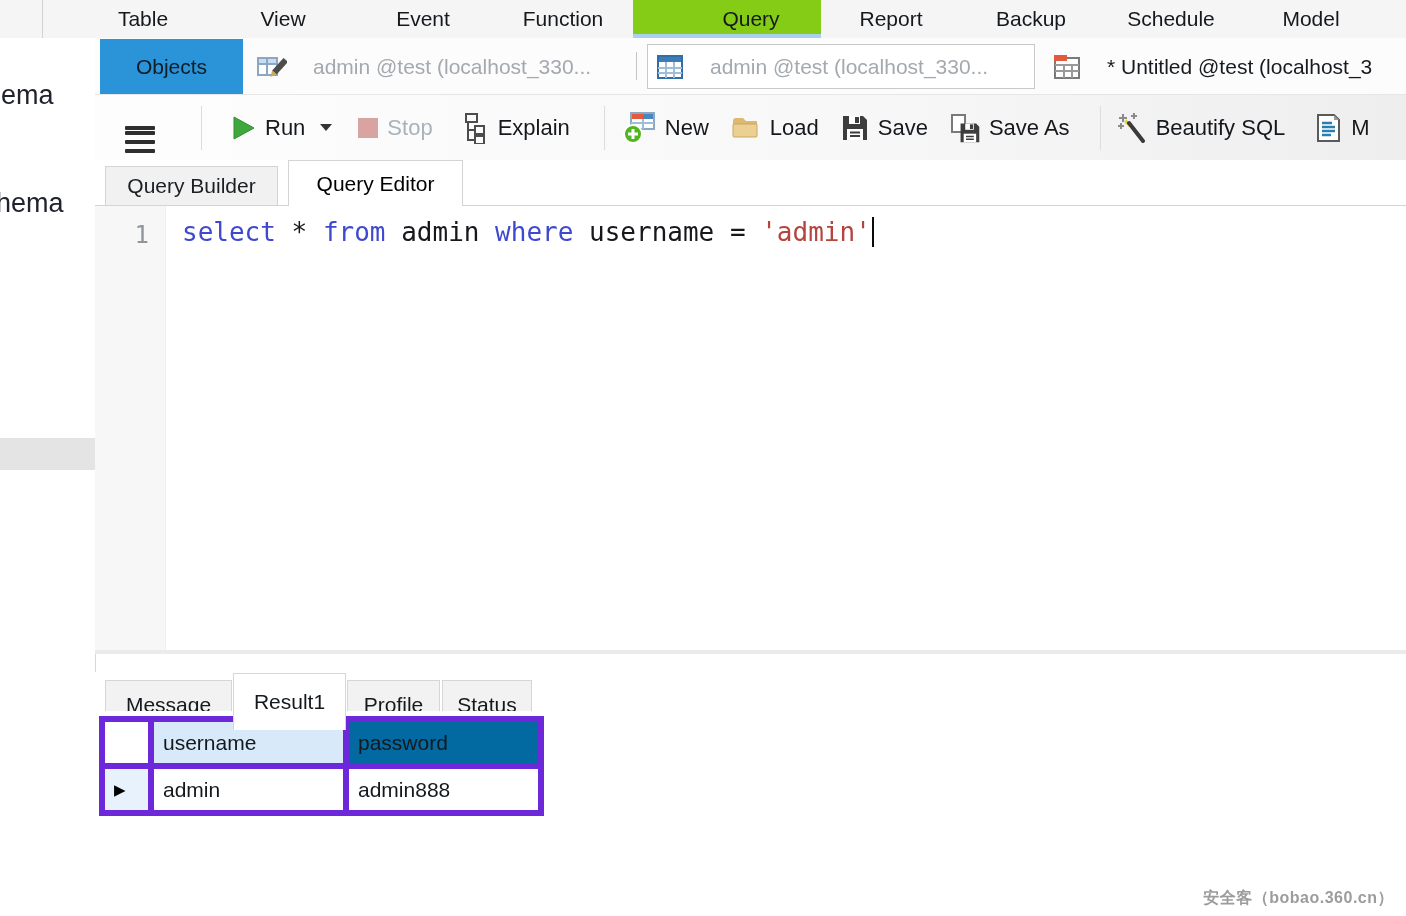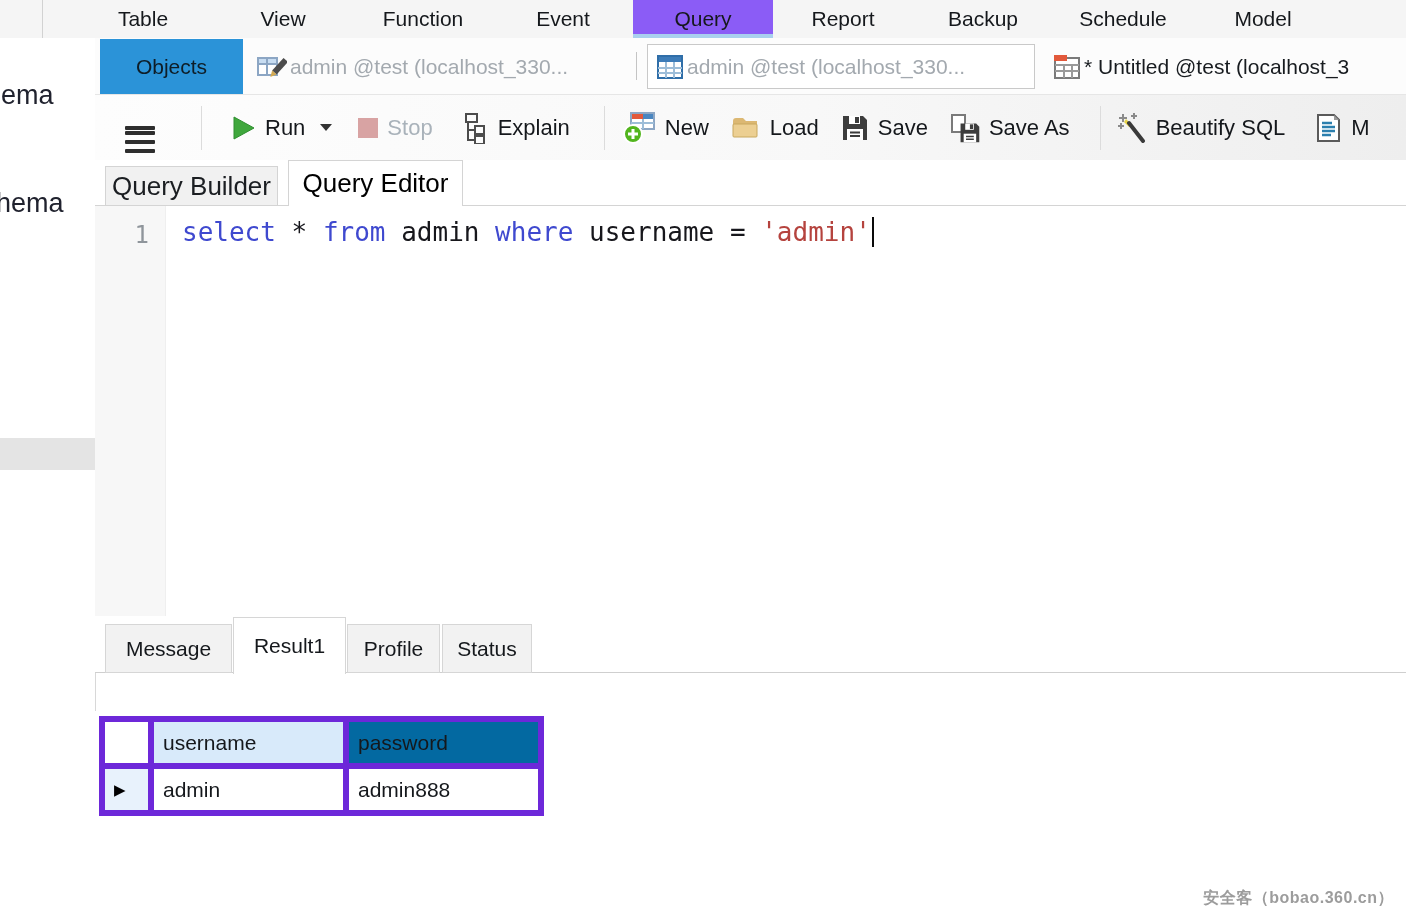--- a/index.html
+++ b/index.html
@@ -4,64 +4,64 @@
 <style>
   html,body{margin:0;padding:0;background:#fff;}
   #app{position:relative;width:1406px;height:916px;overflow:hidden;background:#fff;
        font-family:"Liberation Sans",sans-serif;color:#15181c;}
   .abs{position:absolute;}
   
   .menubar{left:0;top:0;width:1406px;height:38px;background:#f5f5f5;border-bottom:1px solid #dcdcdc;}
   .menubar .vsep{left:42px;top:0;height:38px;border-left:1px solid #d2d2d2;}
   .menu-items{left:73px;top:0;display:flex;}
   .menu-item{width:140px;height:38px;line-height:38px;text-align:center;font-size:21px;color:#15181c;cursor:default;}
-  .menu-item.active{background:#8b5cf6;box-shadow:inset 0 -4px 0 #a9d0ee;}
+  .menu-item.active{background:#84cc16;box-shadow:inset 0 -4px 0 #a9d0ee;padding-left:48px;}
   
   .sidebar{left:0;top:38px;width:95px;height:878px;background:#fff;border-right:1px solid #d8d8d8;overflow:hidden;}
   .side-frag{font-size:27px;color:#20222e;white-space:nowrap;}
   .side-frag.f1{left:1px;top:42px;}
   .side-frag.f2{left:-4px;top:150px;}
   .side-band{left:0;top:400px;width:95px;height:32px;background:#e4e4e4;}
   
   .tabstrip{left:95px;top:38px;width:1311px;height:56px;background:#fcfcfc;border-bottom:1px solid #e6e6e6;overflow:hidden;}
   .objects-tab{left:5px;top:1px;width:143px;height:55px;background:#2b93d8;color:#0e1d27;
                display:flex;align-items:center;justify-content:center;font-size:21px;}
-  .doc-tab{display:flex;align-items:center;gap:3px;font-size:21px;white-space:nowrap;overflow:hidden;}
+  .doc-tab{display:flex;align-items:center;gap:26px;font-size:21px;white-space:nowrap;overflow:hidden;}
   .doc-tab .lbl{overflow:hidden;white-space:nowrap;}
   .tab2{left:150px;top:1px;width:385px;height:55px;color:#a3a9af;padding-left:12px;}
   .tab-vsep{left:541px;top:14px;height:28px;border-left:1px solid #c4c4c4;}
   .tab3{left:552px;top:6px;width:388px;height:45px;background:#fff;border:1px solid #c9c9c9;
         color:#a3a9af;padding-left:8px;box-sizing:border-box;}
   .tab4{left:950px;top:1px;width:361px;height:55px;color:#171b1f;padding-left:8px;}
   
   .toolbar{left:95px;top:95px;width:1311px;height:65px;display:flex;align-items:center;overflow:hidden;
            background:linear-gradient(90deg,#fdfdfd 0%,#f8f8f8 55%,#eeeeee 100%);}
   .tb{display:flex;align-items:center;gap:9px;font-size:22px;color:#15181c;white-space:nowrap;cursor:default;}
   .tb-sep{width:1px;height:44px;background:#dcdcdc;}
   .burger{width:30px;}
   .burger div{height:4px;background:#2e2e2e;border-radius:1px;margin:5px 0;}
   .caret-down{width:0;height:0;border-left:6px solid transparent;border-right:6px solid transparent;border-top:7px solid #333;margin-left:6px;}
   .stop-sq{width:20px;height:20px;background:#d8a3a3;}
   .dis{color:#a9b2ba;}
   
   .edtabs{left:95px;top:160px;width:1311px;height:45px;border-bottom:1px solid #d4d4d4;background:#fff;}
-  .edtab{display:flex;align-items:center;justify-content:center;font-size:26px;box-sizing:border-box;}
+  .edtab{display:flex;align-items:center;justify-content:center;font-size:21px;box-sizing:border-box;}
   .edtab.builder{left:10px;top:6px;width:173px;height:39px;background:#f1f1f1;border:1px solid #d4d4d4;border-bottom:none;color:#1b1e22;}
   .edtab.editor{left:193px;top:0;width:175px;height:46px;background:#fff;border:1px solid #d4d4d4;border-bottom:none;z-index:2;color:#000000;}
   
   .editor{left:95px;top:206px;width:1311px;height:444px;background:#fff;}
   .gutter{left:0;top:0;width:70px;height:444px;background:#f7f7f7;border-right:1px solid #efefef;}
   .lineno{left:0;top:15px;width:54px;text-align:right;font-family:"DejaVu Sans Mono",monospace;font-size:24px;color:#8f959b;}
   .codeline{left:87px;top:11px;font-family:"DejaVu Sans Mono",monospace;font-size:26px;white-space:pre;color:#17171c;}
   .kw{color:#3f49cf;} .str{color:#b5433e;}
   .caret-bar{display:inline-block;width:2px;height:30px;background:#0a0a0a;vertical-align:text-bottom;margin-left:1px;}
   
   .splitter{left:95px;top:650px;width:1311px;height:4px;background:#ebebeb;}
   
-  .rtabs{left:95px;top:616px;width:1311px;height:57px;background:#fff;border-bottom:1px solid #cfcfcf;box-sizing:border-box;}
+  .rtabs{left:95px;top:672px;width:1311px;height:57px;background:#fff;border-bottom:1px solid #cfcfcf;box-sizing:border-box;}
   .rtab{display:flex;align-items:center;justify-content:center;font-size:21px;box-sizing:border-box;color:#15181c;}
   .rtab.inactive{background:#f2f2f2;border:1px solid #d6d6d6;top:8px;height:49px;}
   .rtab.msg{left:10px;width:127px;}
   .rtab.active{left:138px;top:1px;width:113px;height:57px;background:#fff;border:1px solid #d6d6d6;border-bottom:none;z-index:2;}
   .rtab.prof{left:252px;width:93px;}
   .rtab.stat{left:347px;width:90px;}
   
   .gridarea{left:95px;top:711px;width:1311px;height:205px;background:#fff;}
   table.grid{position:absolute;left:4px;top:5px;border-collapse:collapse;font-size:21px;color:#15181c;}
   table.grid th,table.grid td{border:6px solid #6d28d9;height:41px;padding:0 12px 0 9px;text-align:left;font-weight:normal;}
@@ -77,22 +77,22 @@
 </head>
 <body>
 
 <div id="app">
 
   <div class="abs menubar">
     <div class="abs vsep"></div>
     <div class="abs menu-items">
       <div class="menu-item">Table</div>
       <div class="menu-item">View</div>
+      <div class="menu-item">Event</div>
       <div class="menu-item">Function</div>
-      <div class="menu-item">Event</div>
       <div class="menu-item active">Query</div>
       <div class="menu-item">Report</div>
       <div class="menu-item">Backup</div>
       <div class="menu-item">Schedule</div>
       <div class="menu-item">Model</div>
     </div>
   </div>
 
   <div class="abs sidebar">
     <div class="abs side-frag f1">ema</div>

